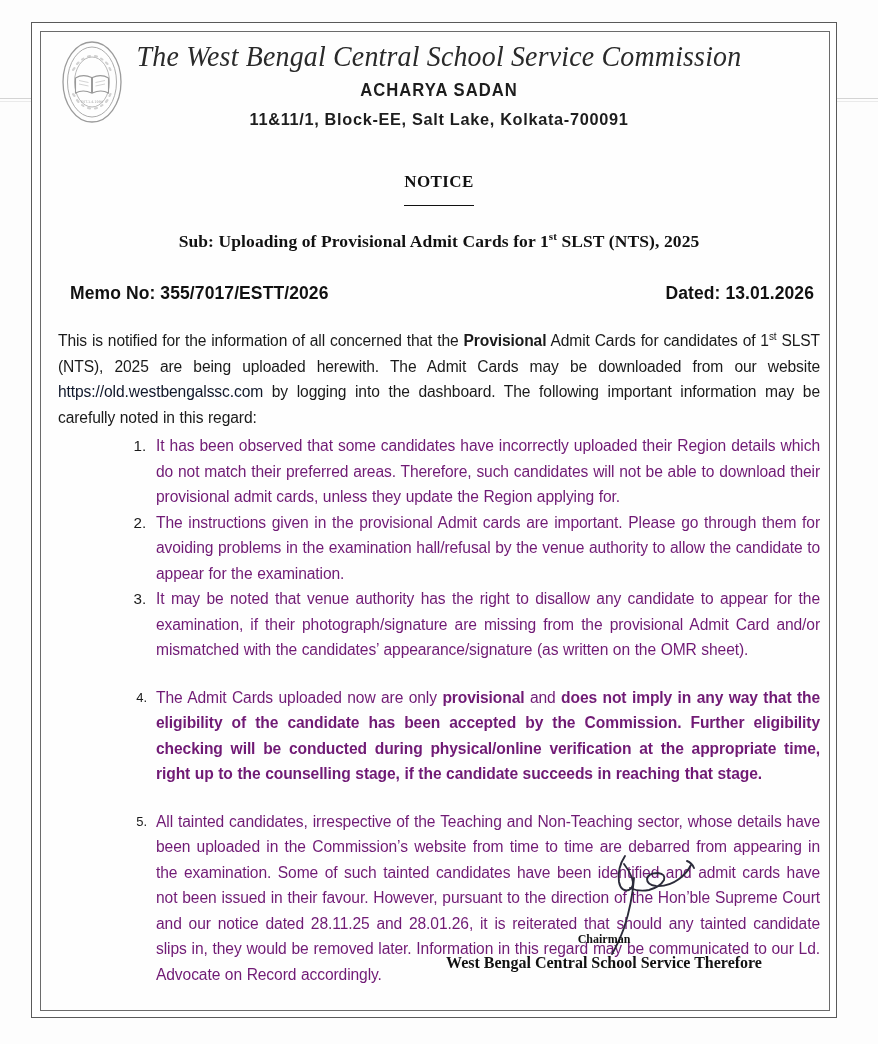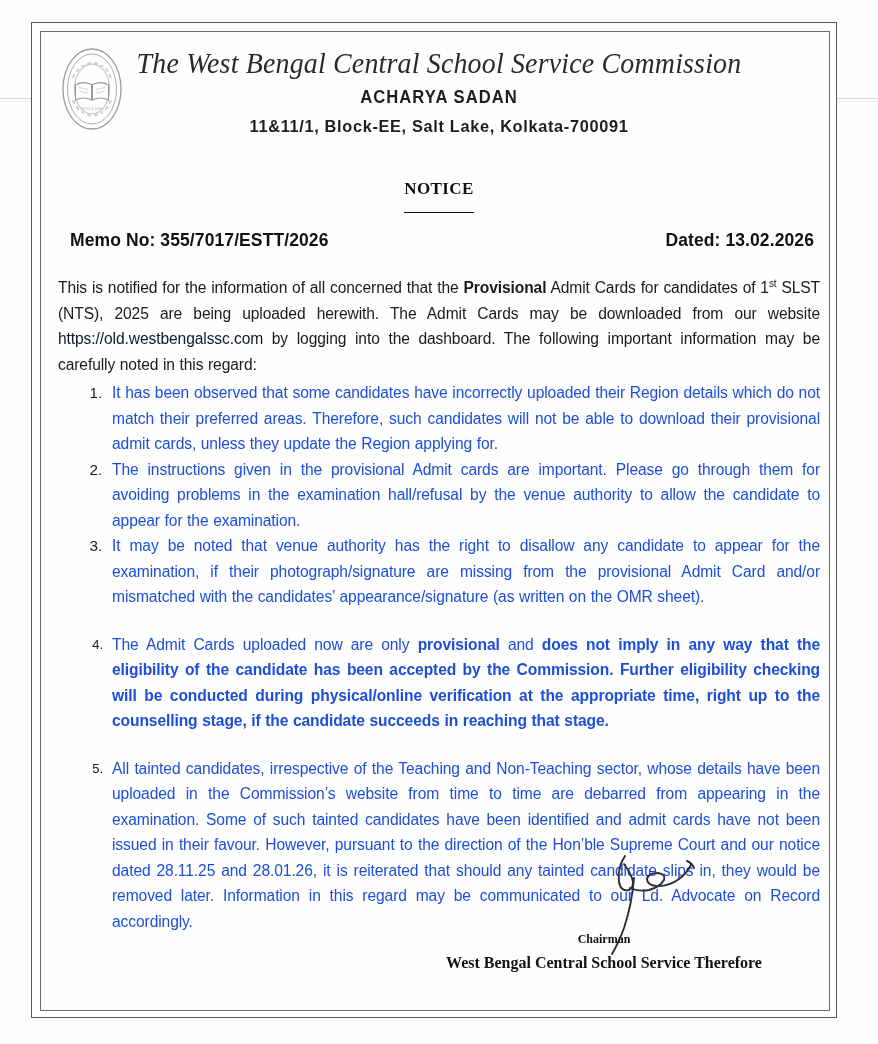--- a/index.html
+++ b/index.html
@@ -62,21 +62,20 @@
     left: 58px;
     top: 36px;
     width: 762px;
     height: 970px;
   }
 
   
   .letterhead {
     position: relative;
     height: 100px;
-    margin-top: 7px;
   }
   .seal {
     position: absolute;
     left: 3px;
     top: 4px;
     width: 62px;
     height: 84px;
     opacity: 0.62;
   }
   .org-title {
@@ -177,24 +176,25 @@
     padding-left: 52px;
     list-style: none;
     counter-reset: item;
   }
   ol.notice-list > li {
     counter-increment: item;
     position: relative;
     font-size: 15.6px;
     line-height: 25.5px;
     text-align: justify;
-    color: #1d4ed8;
+    color: #701a75;
     letter-spacing: -0.1px;
     word-spacing: 0.4px;
     padding-left: 2px;
+    margin-left: 44px;
   }
   ol.notice-list > li::before {
     content: counter(item) ".";
     position: absolute;
     left: -32px;
     width: 24px;
     text-align: right;
     font-size: 15.2px;
     color: #1a1a1a;
   }
@@ -290,24 +290,25 @@
 
       <div class="org-title">The West Bengal Central School Service Commission</div>
       <div class="org-sub1">ACHARYA SADAN</div>
       <div class="org-sub2">11&amp;11/1, Block-EE, Salt Lake, Kolkata-700091</div>
     </div>
 
     <div class="notice-heading">
       <span>NOTICE</span>
     </div>
 
+    <div class="subject-line"><span>Sub: Uploading of Provisional Admit Cards for 1</span><sup>st</sup><span> SLST (NTS), 2025</span></div>
 
     <div class="memo-row">
       <div class="memo-no">Memo No: 355/7017/ESTT/2026</div>
-      <div class="memo-date">Dated:  13.02.2026</div>
+      <div class="memo-date">Dated:  13.01.2026</div>
     </div>
 
     <div class="body-para"><span>This is notified for the information of all concerned that the </span><b>Provisional</b><span> Admit Cards for candidates of 1</span><sup>st</sup><span> SLST (NTS), 2025 are being uploaded herewith. The Admit Cards may be downloaded from our website </span><span class="link-url">https://old.westbengalssc.com</span><span> by logging into the dashboard. The following important information may be carefully noted in this regard:</span></div>
 
     <ol class="notice-list">
       <li>
         <span>It has been observed that some candidates have incorrectly uploaded their Region details which do not match their preferred areas. Therefore, such candidates will not be able to download their provisional admit cards, unless they update the Region applying for.</span>
       </li>
       <li>
         <span>The instructions given in the provisional Admit cards are important. Please go through them for avoiding problems in the examination hall/refusal by the venue authority to allow the candidate to appear for the examination.</span>

